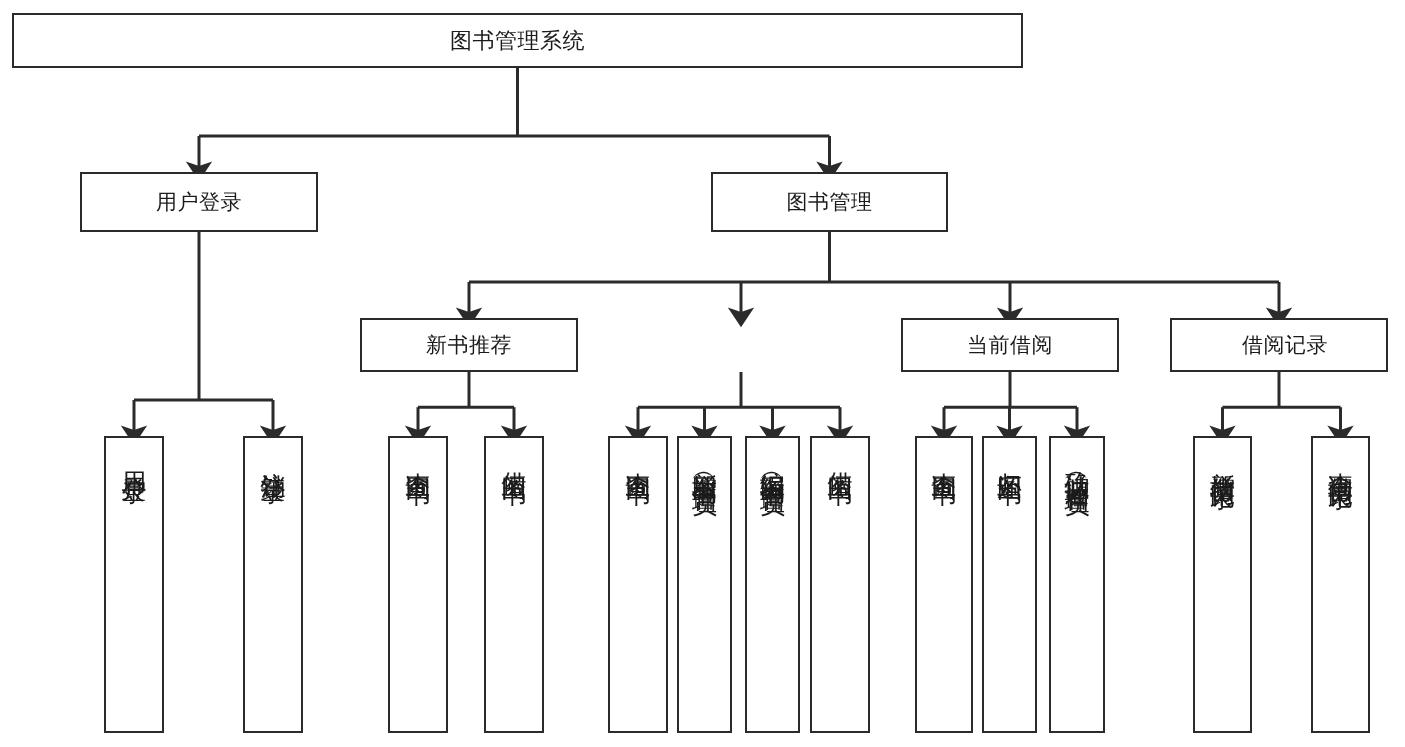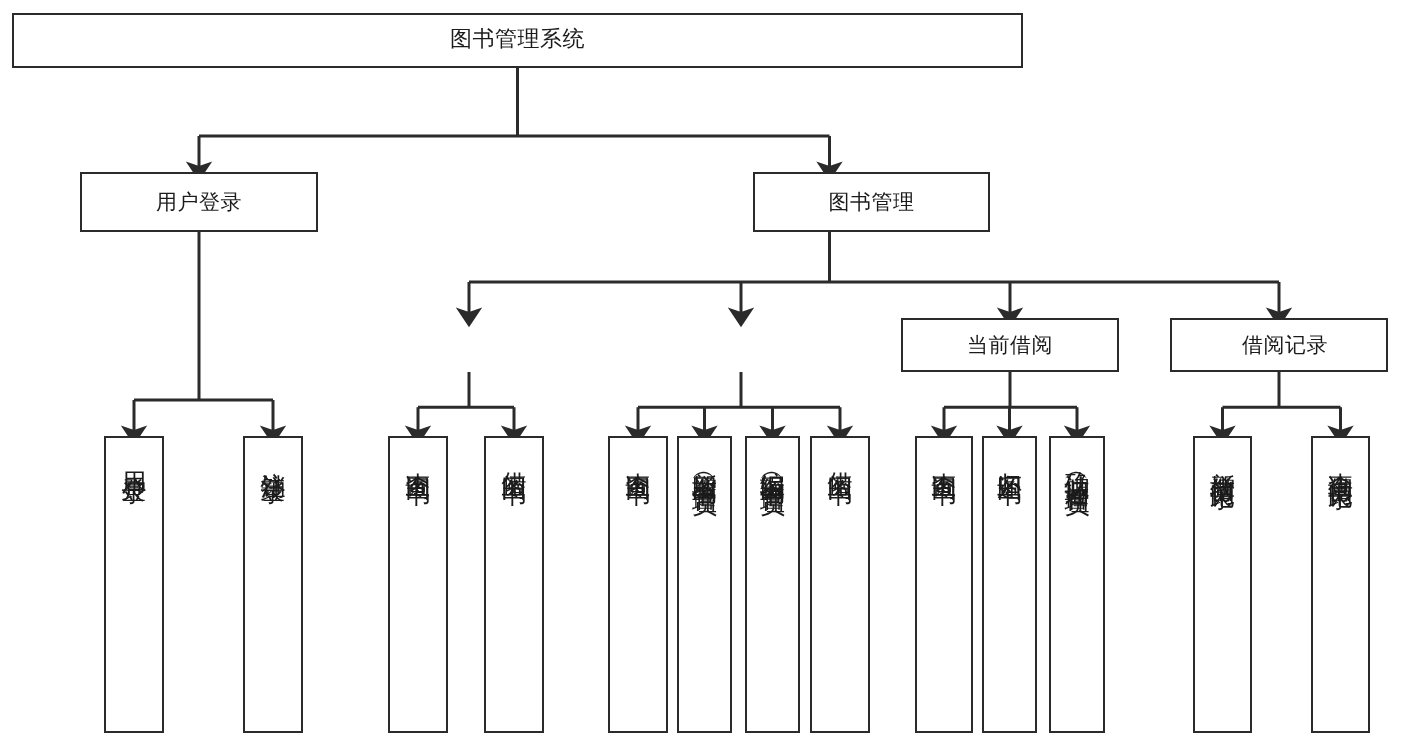--- a/index.html
+++ b/index.html
@@ -114,31 +114,34 @@
         <path d="M 944 407.2 L 944 435" marker-end="url(#arrow)"></path>
         <path d="M 1009.5 407.2 L 1009.5 435" marker-end="url(#arrow)"></path>
         <path d="M 1077 407.2 L 1077 435" marker-end="url(#arrow)"></path>
         <path d="M 1279 372 L 1279 407.2"></path>
         <path d="M 1222.5 407.2 L 1340.5 407.2"></path>
         <path d="M 1222.5 407.2 L 1222.5 435" marker-end="url(#arrow)"></path>
         <path d="M 1340.5 407.2 L 1340.5 435" marker-end="url(#arrow)"></path>
       </g>
   </svg>
 
-  <div class="node root horiz" style="left: 12px; top: 13px; width: 1011px; height: 55px; font-family: Liberation Mono, monospace;">
+  <div class="node root horiz" style="left: 12px; top: 13px; width: 1011px; height: 55px;">
     <span class="label">图书管理系统</span>
   </div>
 
   <div class="node horiz" style="left: 80px; top: 172px; width: 238px; height: 60px;">
     <span class="label">用户登录</span>
   </div>
-  <div class="node horiz" style="left: 711px; top: 172px; width: 237px; height: 60px; margin-left: 42px;">
+  <div class="node horiz" style="left: 711px; top: 172px; width: 237px; height: 60px;">
     <span class="label">图书管理</span>
   </div>
 
+  <div class="node horiz" style="left: 360px; top: 318px; width: 218px; height: 54px;">
+    <span class="label">新书推荐</span>
+  </div>
   <div class="node horiz" style="left: 901px; top: 318px; width: 218px; height: 54px;">
     <span class="label">当前借阅</span>
   </div>
   <div class="node horiz" style="left: 1170px; top: 318px; width: 218px; height: 54px; padding-left: 12px;">
     <span class="label">借阅记录</span>
   </div>
 
   <div class="node vert" style="left: 104px; top: 436px; width: 60px; height: 297px;">
     <span class="label">用户登录</span>
   </div>

